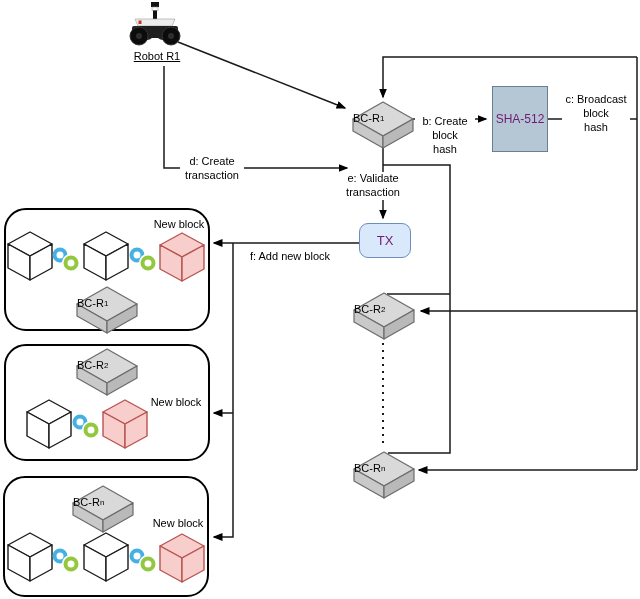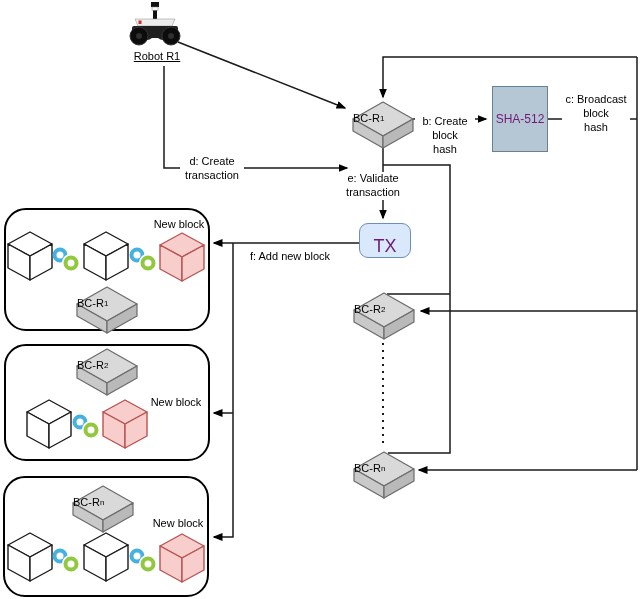--- a/index.html
+++ b/index.html
@@ -17,21 +17,21 @@
     text-align:center; color:#000;
   }
   .edge { background:#fff; white-space:pre-line; padding:0 1px; }
   .node-label { display:flex; align-items:center; }
   sub { font-size:8px; line-height:0; }
   .box {
     position:absolute; z-index:2; display:flex; align-items:center;
     justify-content:center; box-sizing:border-box; color:#701a75;
   }
   #sha-box { background:#b5c7d5; border:1.5px solid #68808f; font-size:12px; }
-  #tx-box  { background:#dae8fc; border:1.5px solid #6c8ebf; border-radius:9px; font-size:18px;align-items:flex-end; }
+  #tx-box  { background:#dae8fc; border:1.5px solid #6c8ebf; border-radius:9px; font-size:13px; }
 </style>
 </head>
 <body>
 
 <div id="canvas">
 
   <div class="panel" style="left:4px;top:208px;width:206px;height:123px;"></div>
   <div class="panel" style="left:4px;top:344px;width:206px;height:117px;"></div>
   <div class="panel" style="left:3px;top:476px;width:206px;height:121px;"></div>
 

